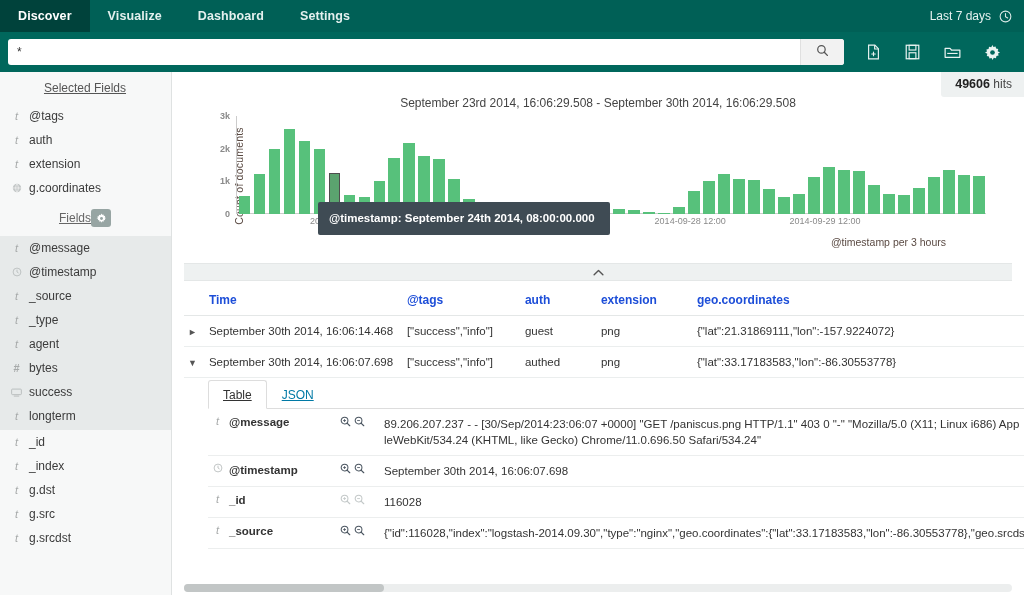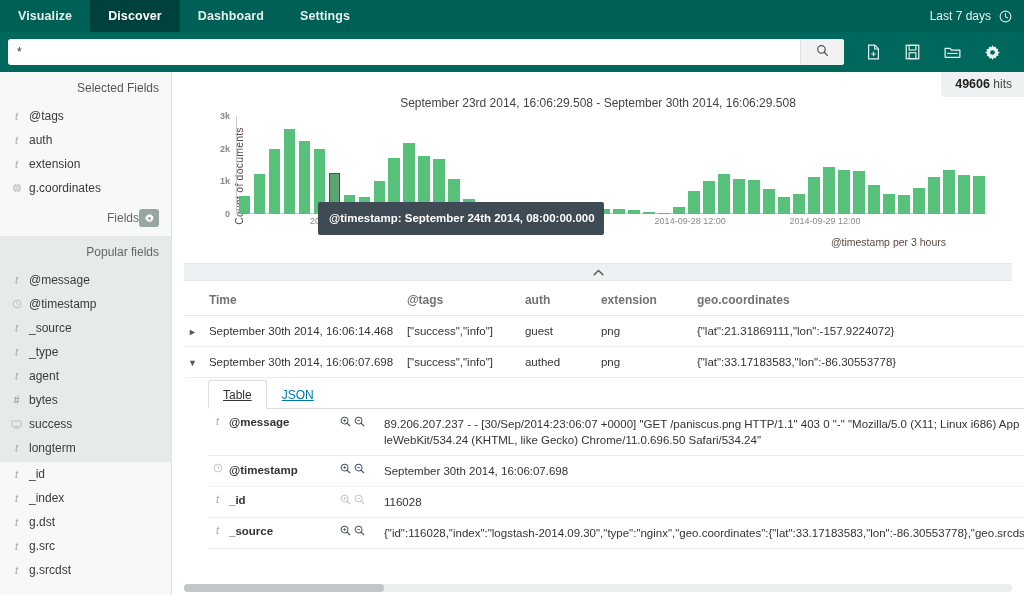--- a/index.html
+++ b/index.html
@@ -88,21 +88,21 @@
     width: 172px;
     background: #f7f8f8;
     border-right: 1px solid #dfe2e2;
     overflow: hidden;
     flex: 0 0 172px;
   }
   .side-head {
     padding: 9px 12px 9px 11px;
     font-size: 12px;
     color: #555;
-    display: flex; align-items: center; justify-content: flex-end;
+    display: flex; align-items: center; justify-content: center; text-decoration: underline;
   }
   .side-head.sub { color: #666; }
   .popular-block { background: #e7eaea; padding-bottom: 2px; }
   .field-row {
     padding: 5px 10px 5px 11px;
     display: flex; align-items: center;
     font-size: 12px;
     color: #3b3b3b;
     cursor: pointer;
     gap: 7px;
@@ -212,21 +212,21 @@
     position: absolute;
     right: 40px; bottom: -12px;
     font-size: 10.5px;
     color: #5a4a43;
   }
   .tooltip {
     position: absolute;
     left: 146px; top: 130px;
     background: #3f4b54;
     color: #fff;
-    padding: 8px 9px 9px 11px;
+    padding: 8px 15px 9px 11px;
     font-size: 11.5px;
     line-height: 16px;
     z-index: 8;
     border-radius: 2px;
     font-weight: bold;
     white-space: nowrap;
   }
 
   
   .collapse-bar {
@@ -240,21 +240,21 @@
     margin: 6px 12px 0 12px;
   }
 
   
   .doctable { padding: 0 0 0 12px; }
   table.docs { width: 100%; border-collapse: collapse; }
   table.docs th {
     text-align: left;
     font-size: 12px;
     font-weight: bold;
-    color: #737373;
+    color: #1d4ed8;
     padding: 12px 6px 8px 6px;
     border-bottom: 1px solid #e4e7e7;
     white-space: nowrap;
   }
   table.docs td {
     font-size: 11.5px;
     color: #333;
     padding: 9px 6px;
     border-bottom: 1px solid #ebeeee;
     vertical-align: top;
@@ -312,25 +312,25 @@
   .hscroll .thumb {
     width: 200px; height: 8px;
     background: #c2c6c6;
     border-radius: 4px;
   }
 </style>
 </head>
 <body>
 
 <div class="navbar">
+  <div class="nav-tab active">
+      <span>Discover</span>
+    </div>
   <div class="nav-tab">
       <span>Visualize</span>
-    </div>
-  <div class="nav-tab active">
-      <span>Discover</span>
     </div>
   <div class="nav-tab">
       <span>Dashboard</span>
     </div>
   <div class="nav-tab">
       <span>Settings</span>
     </div>
 
   <div class="nav-right">
     <span>Last 7 days</span>
@@ -419,23 +419,20 @@
       <span>Fields</span>
       <span class="gear-btn">
         <svg width="11" height="11" viewBox="0 0 16 16">
             <path fill="#ffffff" d="M8 .6l.9 1.9 2-.5.4 2 2 .4-.5 2 1.9.9-1.9.9.5 2-2 .4-.4 2-2-.5-.9 1.9-.9-1.9-2 .5-.4-2-2-.4.5-2L.6 8l1.9-.9-.5-2 2-.4.4-2 2 .5z"></path>
             <circle cx="8" cy="8" r="2.1" fill="#97a5a3"></circle>
           </svg>
       </span>
     </div>
 
     <div class="popular-block">
-      <div class="side-head sub">
-        <span>Popular fields</span>
-      </div>
       <div class="field-row">
         <span class="ftype">t</span>
         <span>@message</span>
       </div>
       <div class="field-row">
         <span class="ftype">
           <svg width="10" height="10" viewBox="0 0 12 12">
               <circle cx="6" cy="6" r="4.7" fill="none" stroke="#b6baba" stroke-width="1"></circle>
               <path d="M6 3.2V6l1.9 1.2" stroke="#b6baba" stroke-width="1" fill="none"></path>
             </svg>

